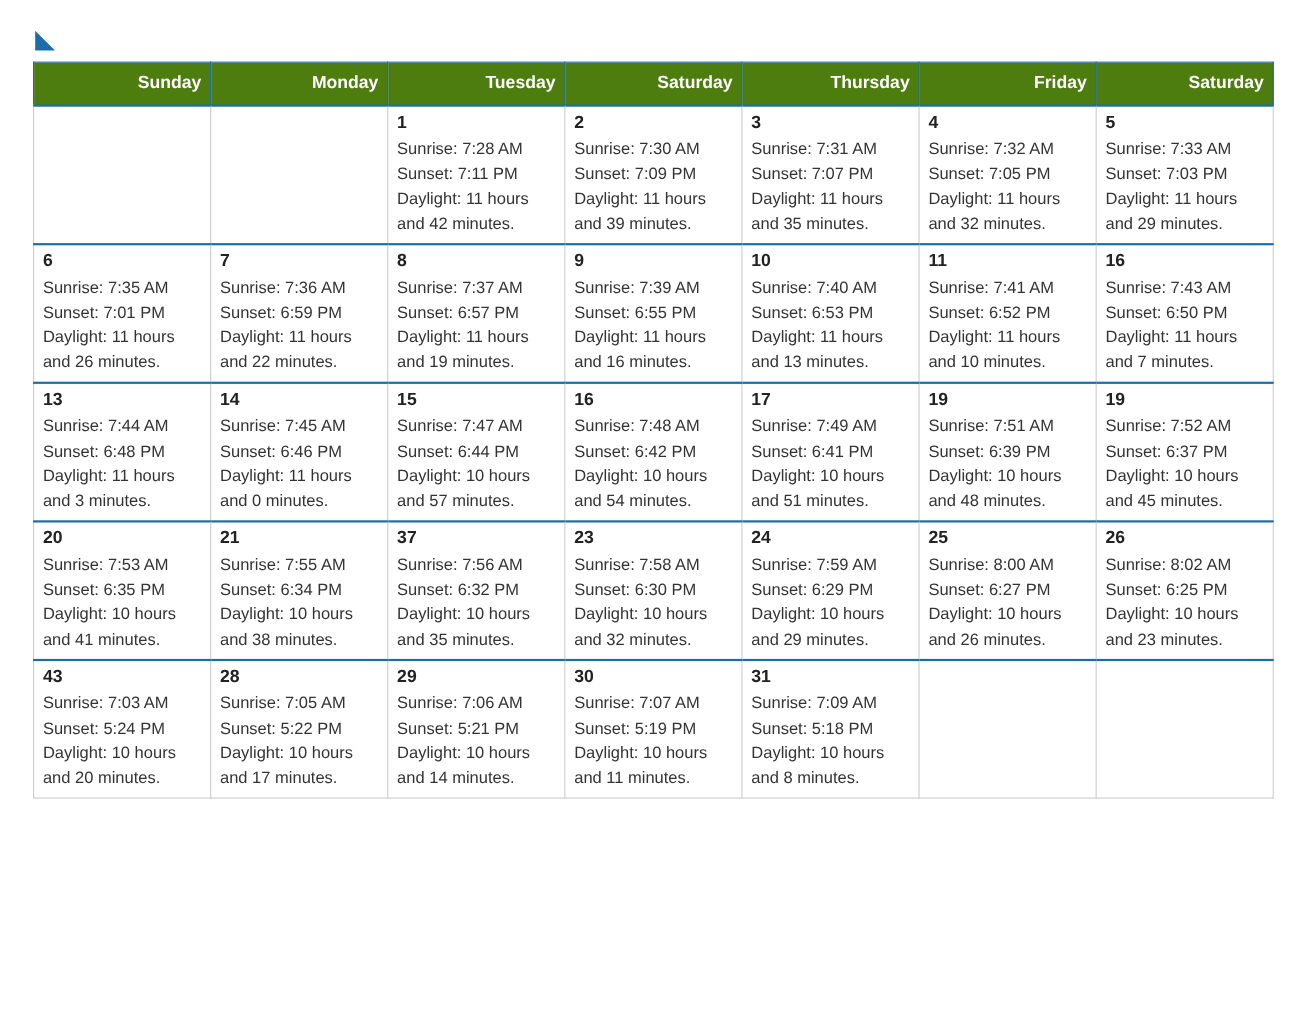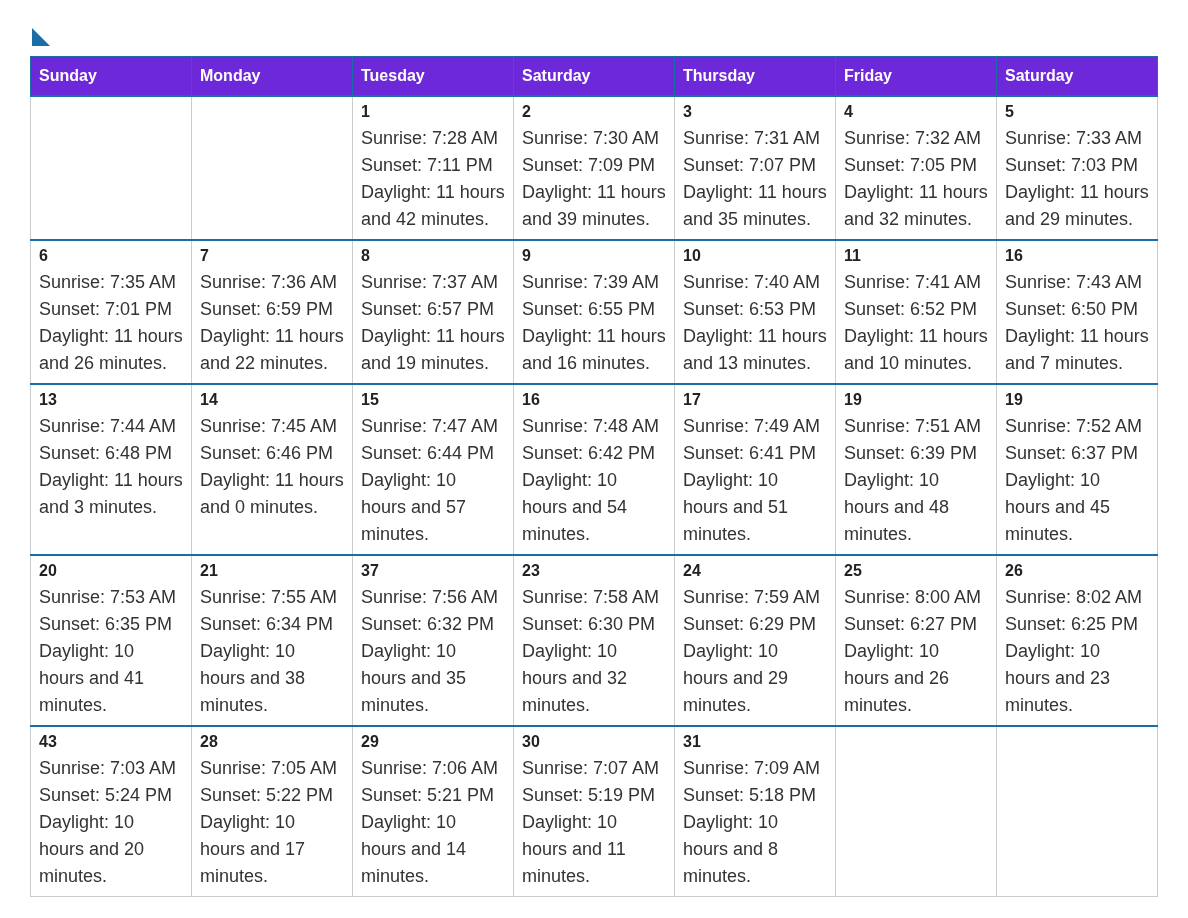--- a/index.html
+++ b/index.html
@@ -56,47 +56,47 @@
       font-size: 20px;
       color: #444;
       margin-top: 4px;
     }
     .calendar {
       width: 100%;
       border-collapse: collapse;
       margin-top: 10px;
     }
     .calendar thead th {
-      background-color: #6d28d9;
+      background-color: #4d7c0f;
       color: #fff;
       font-size: 16px;
       font-weight: bold;
       padding: 10px 8px;
-      text-align: left;
+      text-align: right;
       border: 1px solid #1a6ea8;
     }
     .calendar tbody td {
       vertical-align: top;
       border: 1px solid #ccc;
       border-top: 2px solid #1a6ea8;
       padding: 6px 8px;
       width: 14.28%;
       min-height: 110px;
       font-size: 13px;
       color: #333;
     }
     .day-number {
       font-size: 16px;
       font-weight: bold;
       color: #222;
       display: block;
       margin-bottom: 4px;
     }
     .day-info {
-      font-size: 18px;
+      font-size: 15px;
       color: #333;
       line-height: 1.5;
     }
     .empty-cell {
       background: #fff;
     }
     .logo-wrapper {
       display: flex;
       align-items: flex-end;
     }

